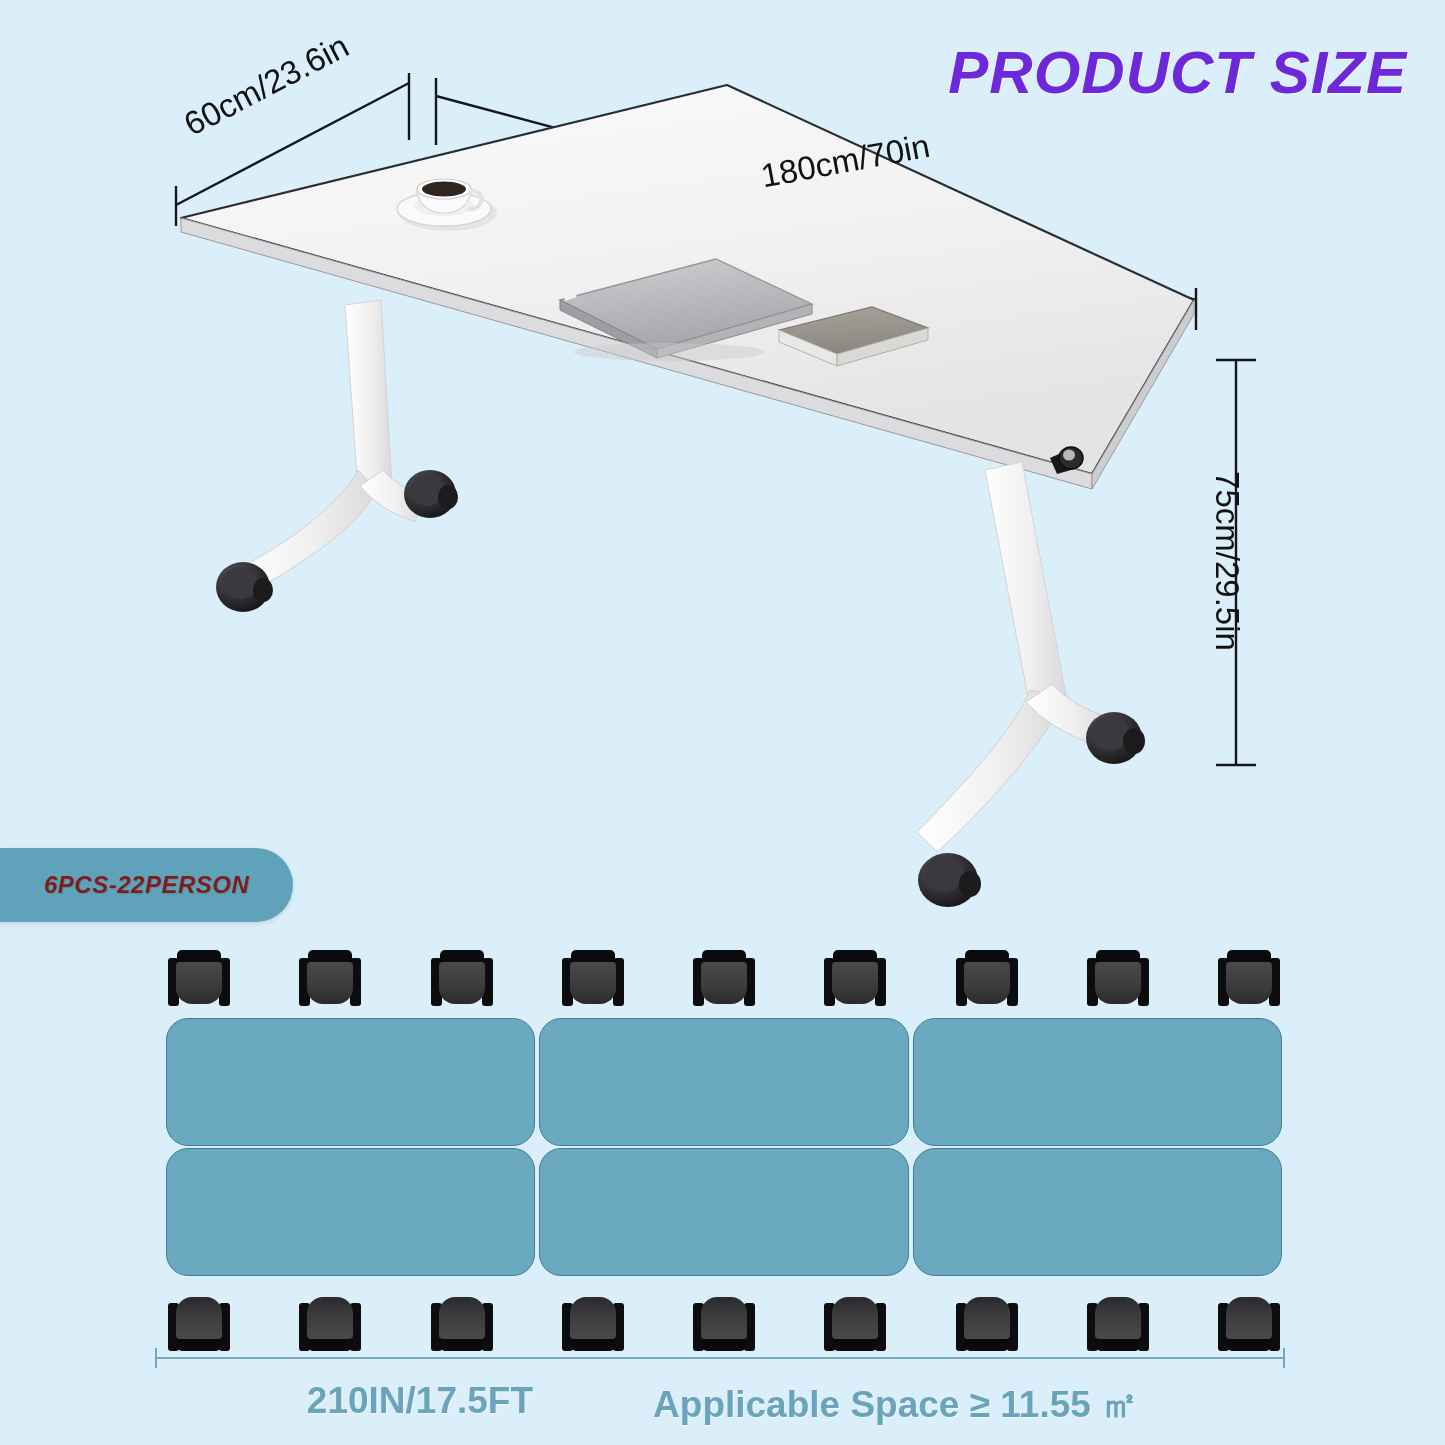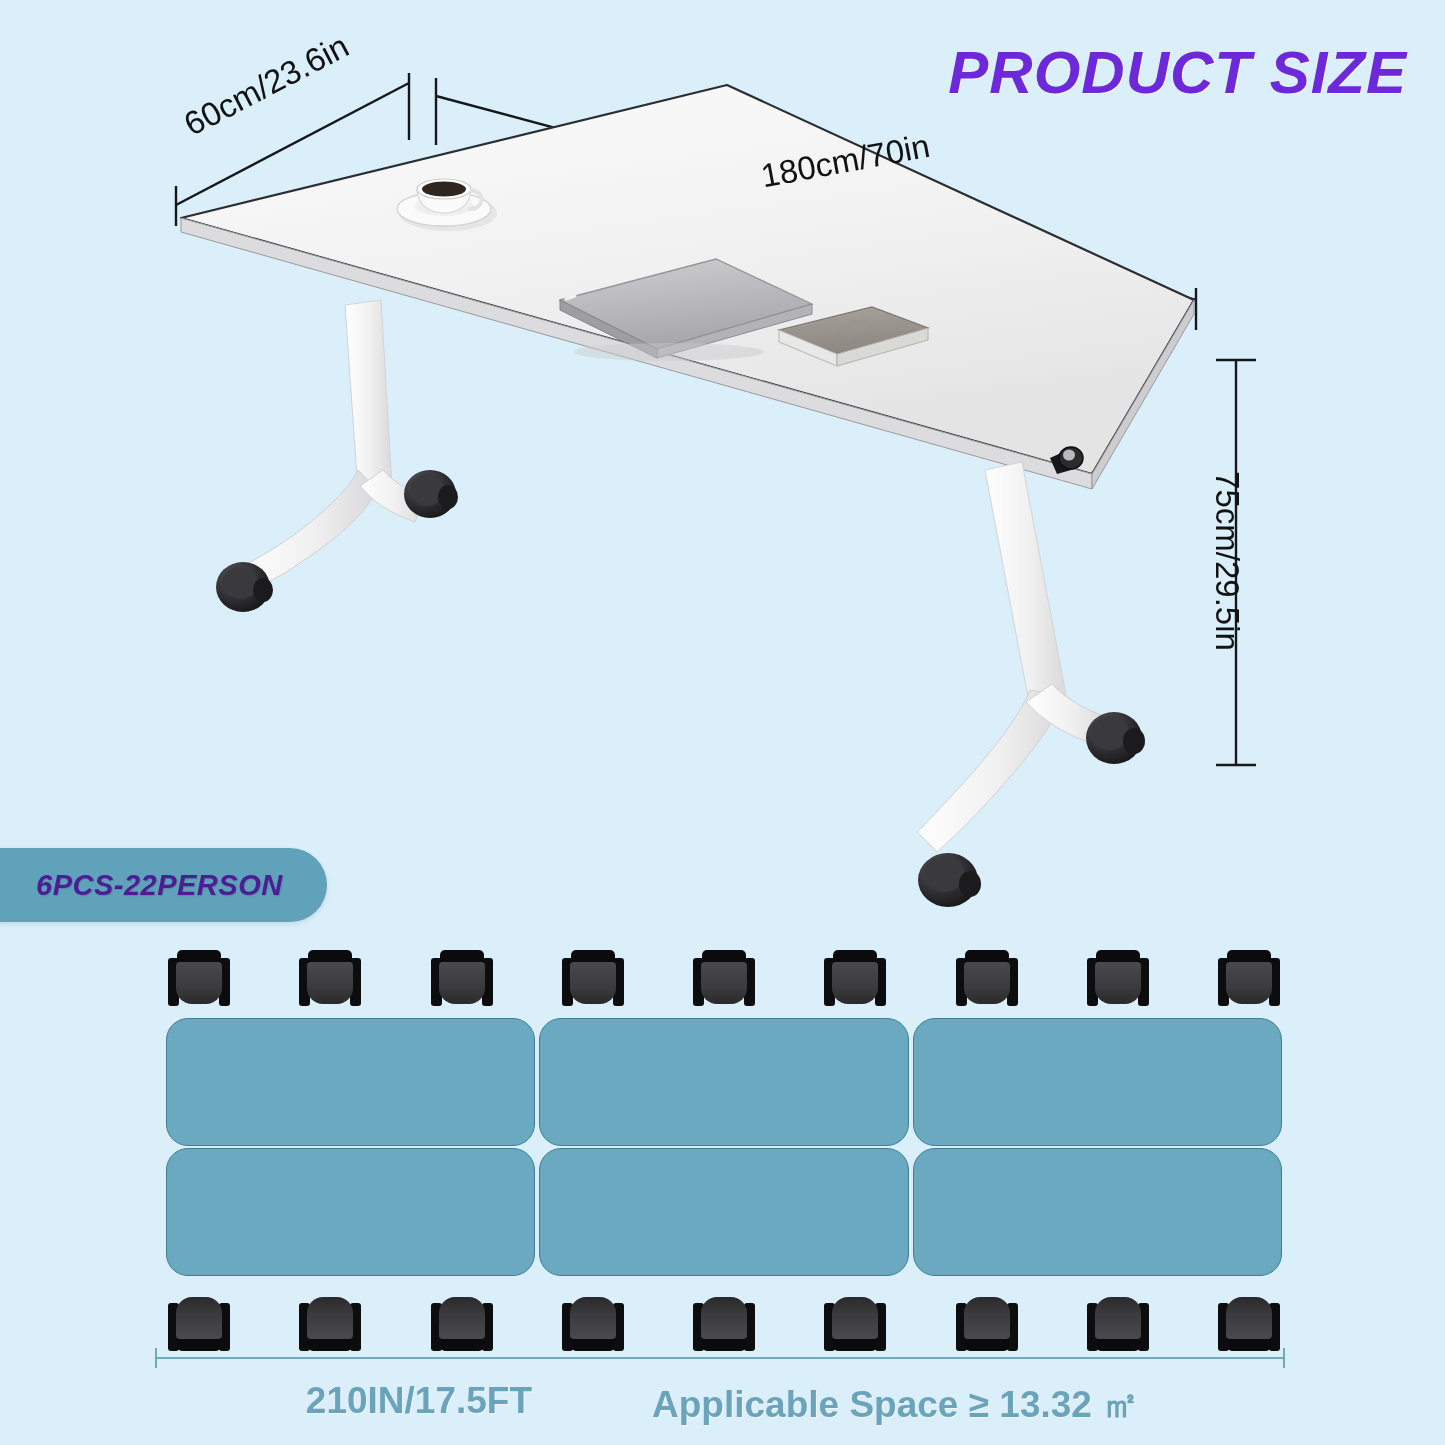--- a/index.html
+++ b/index.html
@@ -37,23 +37,24 @@
 
   
   .badge {
     position: absolute; left: -34px; top: 848px;
     height: 74px; padding: 0 44px 0 70px;
     background: #5fa2b9; border-radius: 40px;
     display: flex; align-items: center;
     box-shadow: 0 2px 5px rgba(0,0,0,.10);
   }
   .badge span {
-    color: #4c1d95; font-size: 29px; font-weight: bold; font-style: italic;
+    color: #7f1d1d; font-size: 24px; font-weight: bold; font-style: italic;
     letter-spacing: .5px; white-space: nowrap;
     text-shadow: 1px 1px 1px rgba(0,0,0,.12);
+    margin-left: 8px;
   }
 
   
   .layout { position: absolute; left: 0; top: 930px; width: 1445px; height: 515px; }
 
   .chair-row { position: absolute; left: 168px; width: 1112px; height: 62px;
                display: flex; justify-content: space-between; }
   .chair-row.top { top: 18px; }
   .chair-row.bottom { top: 363px; }
 
@@ -371,16 +372,16 @@
   </div>
 
   <div class="measure">
     <div class="line"></div>
     <div class="tick l"></div>
     <div class="tick r"></div>
   </div>
 
   <div class="caption">
     <div>210IN/17.5FT</div>
-    <div>Applicable Space ≥ 13.32 ㎡</div>
+    <div>Applicable Space ≥ 11.55 ㎡</div>
   </div>
 
 </div>
 
 </body></html>

